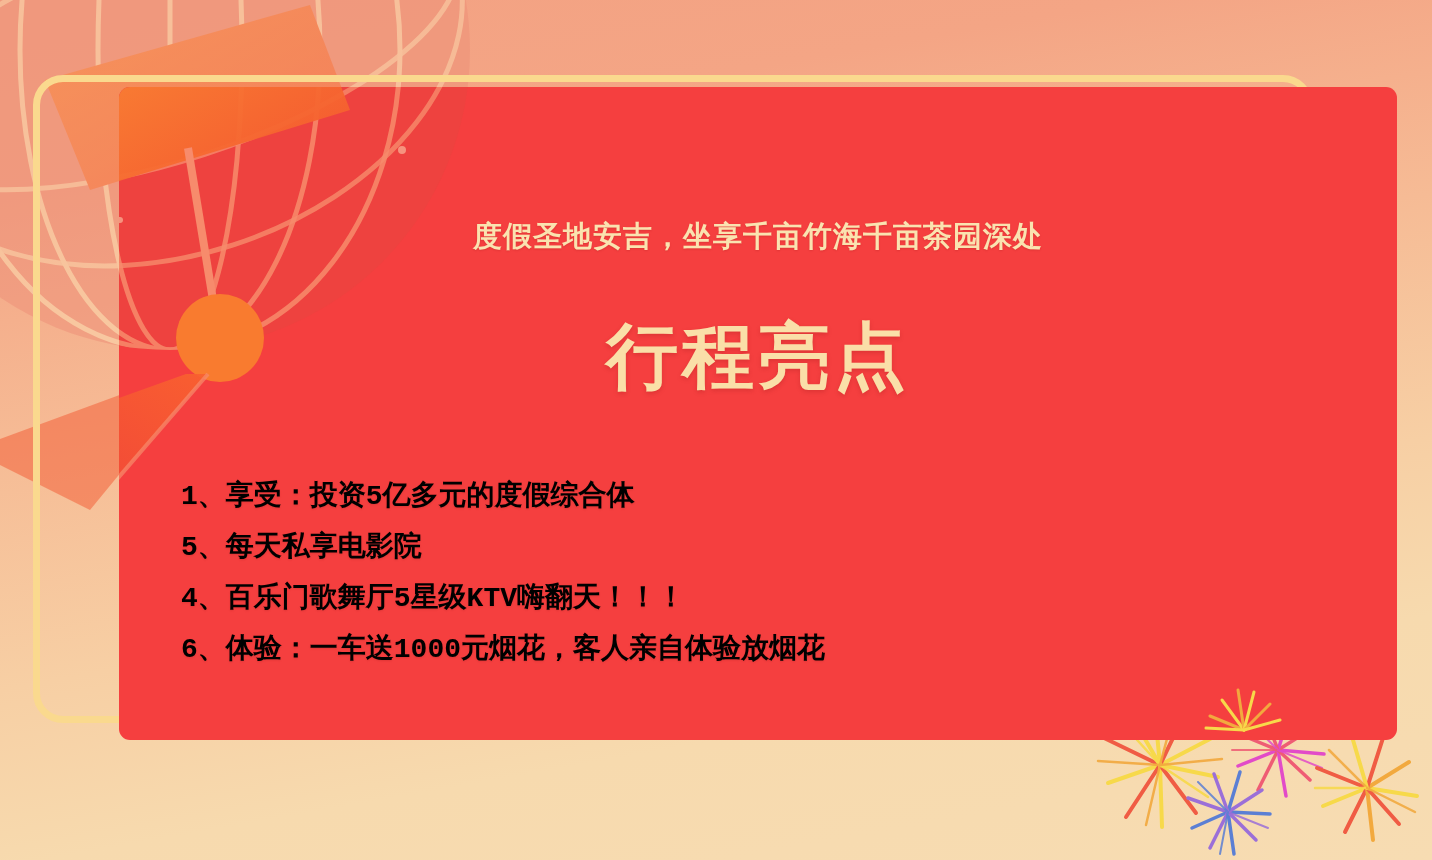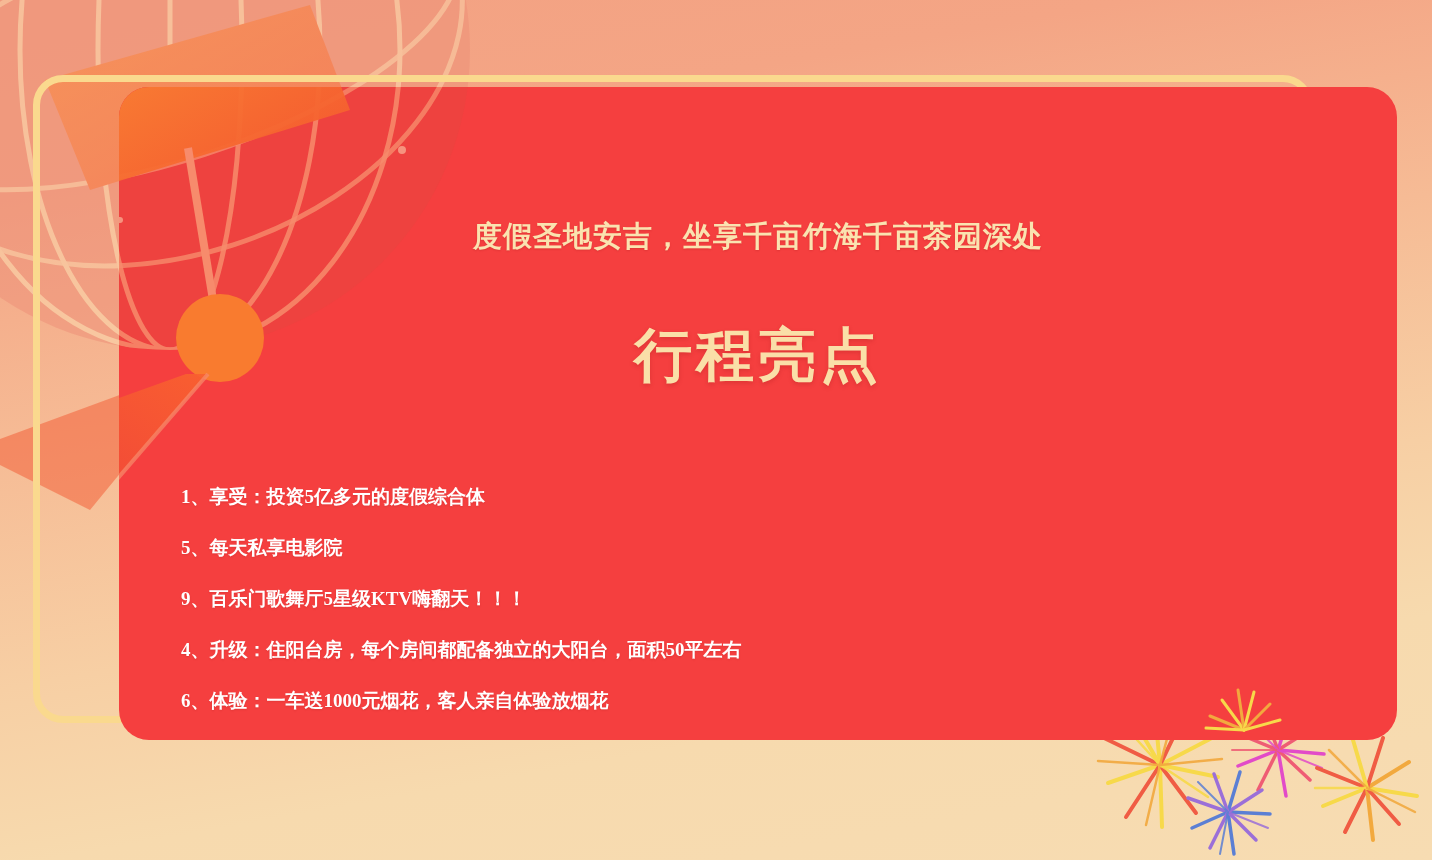--- a/index.html
+++ b/index.html
@@ -25,51 +25,52 @@
     left:33px; top:75px; width:1280px; height:648px;
     border:7px solid #FAD98E;
     border-radius:30px;
     background:transparent;
   }
   
   #main-card{
     position:absolute;
     left:119px; top:87px; width:1278px; height:653px;
     background:#F53F3F;
-    border-radius:30px;
+    border-radius:11px;
     overflow:hidden;
+    font-family:Liberation Mono, monospace;
   }
   #card-lantern{ position:absolute; left:-329px; top:-337px; width:760px; height:760px; }
   #card-fw{ position:absolute; left:1060px; top:585px; width:130px; height:80px; }
 
   
   #content{ position:absolute; inset:0; }
   #subtitle{
     position:absolute; left:0; right:0; top:130px;
     text-align:center;
     color:#FAE3B0;
     font-size:29px; font-weight:bold;
     letter-spacing:1px;
     text-shadow:0 1px 2px rgba(150,25,25,.22);
   }
   #title{
-    position:absolute; left:0; right:0; top:230px;
+    position:absolute; left:0; right:0; top:222px;
     text-align:center;
     color:#FADFA8;
-    font-size:58px; font-weight:bold;
+    font-size:72px; font-weight:bold;
     letter-spacing:4px;
     text-shadow:0 2px 4px rgba(150,25,25,.25);
   }
   #highlight-list{
     position:absolute; left:62px; top:384px; right:40px;
     list-style:none;
   }
   #highlight-list li{
-    color:#ffffff;
-    font-size:19px; font-weight:bold;
+    color:#000000;
+    font-size:28px; font-weight:bold;
     line-height:51px;
     white-space:nowrap;
     text-shadow:0 1px 2px rgba(150,25,25,.20);
   }
 </style>
 </head>
 <body>
 
 <div id="bg-layer">
 
@@ -239,18 +240,17 @@
       <line x1="0" y1="0" x2="-38" y2="-2" stroke="#F7D94A"></line>
     </g>
   </svg>
 
   <div id="content">
     <div id="subtitle">度假圣地安吉，坐享千亩竹海千亩茶园深处</div>
     <div id="title">行程亮点</div>
     <ul id="highlight-list">
       <li>1、享受：投资5亿多元的度假综合体</li>
       <li>5、每天私享电影院</li>
-      <li>9、百乐门歌舞厅5星级KTV嗨翻天！！！</li>
-      <li>4、升级：住阳台房，每个房间都配备独立的大阳台，面积50平左右</li>
+      <li>4、百乐门歌舞厅5星级KTV嗨翻天！！！</li>
       <li>6、体验：一车送1000元烟花，客人亲自体验放烟花</li>
     </ul>
   </div>
 </div>
 
 </body></html>

